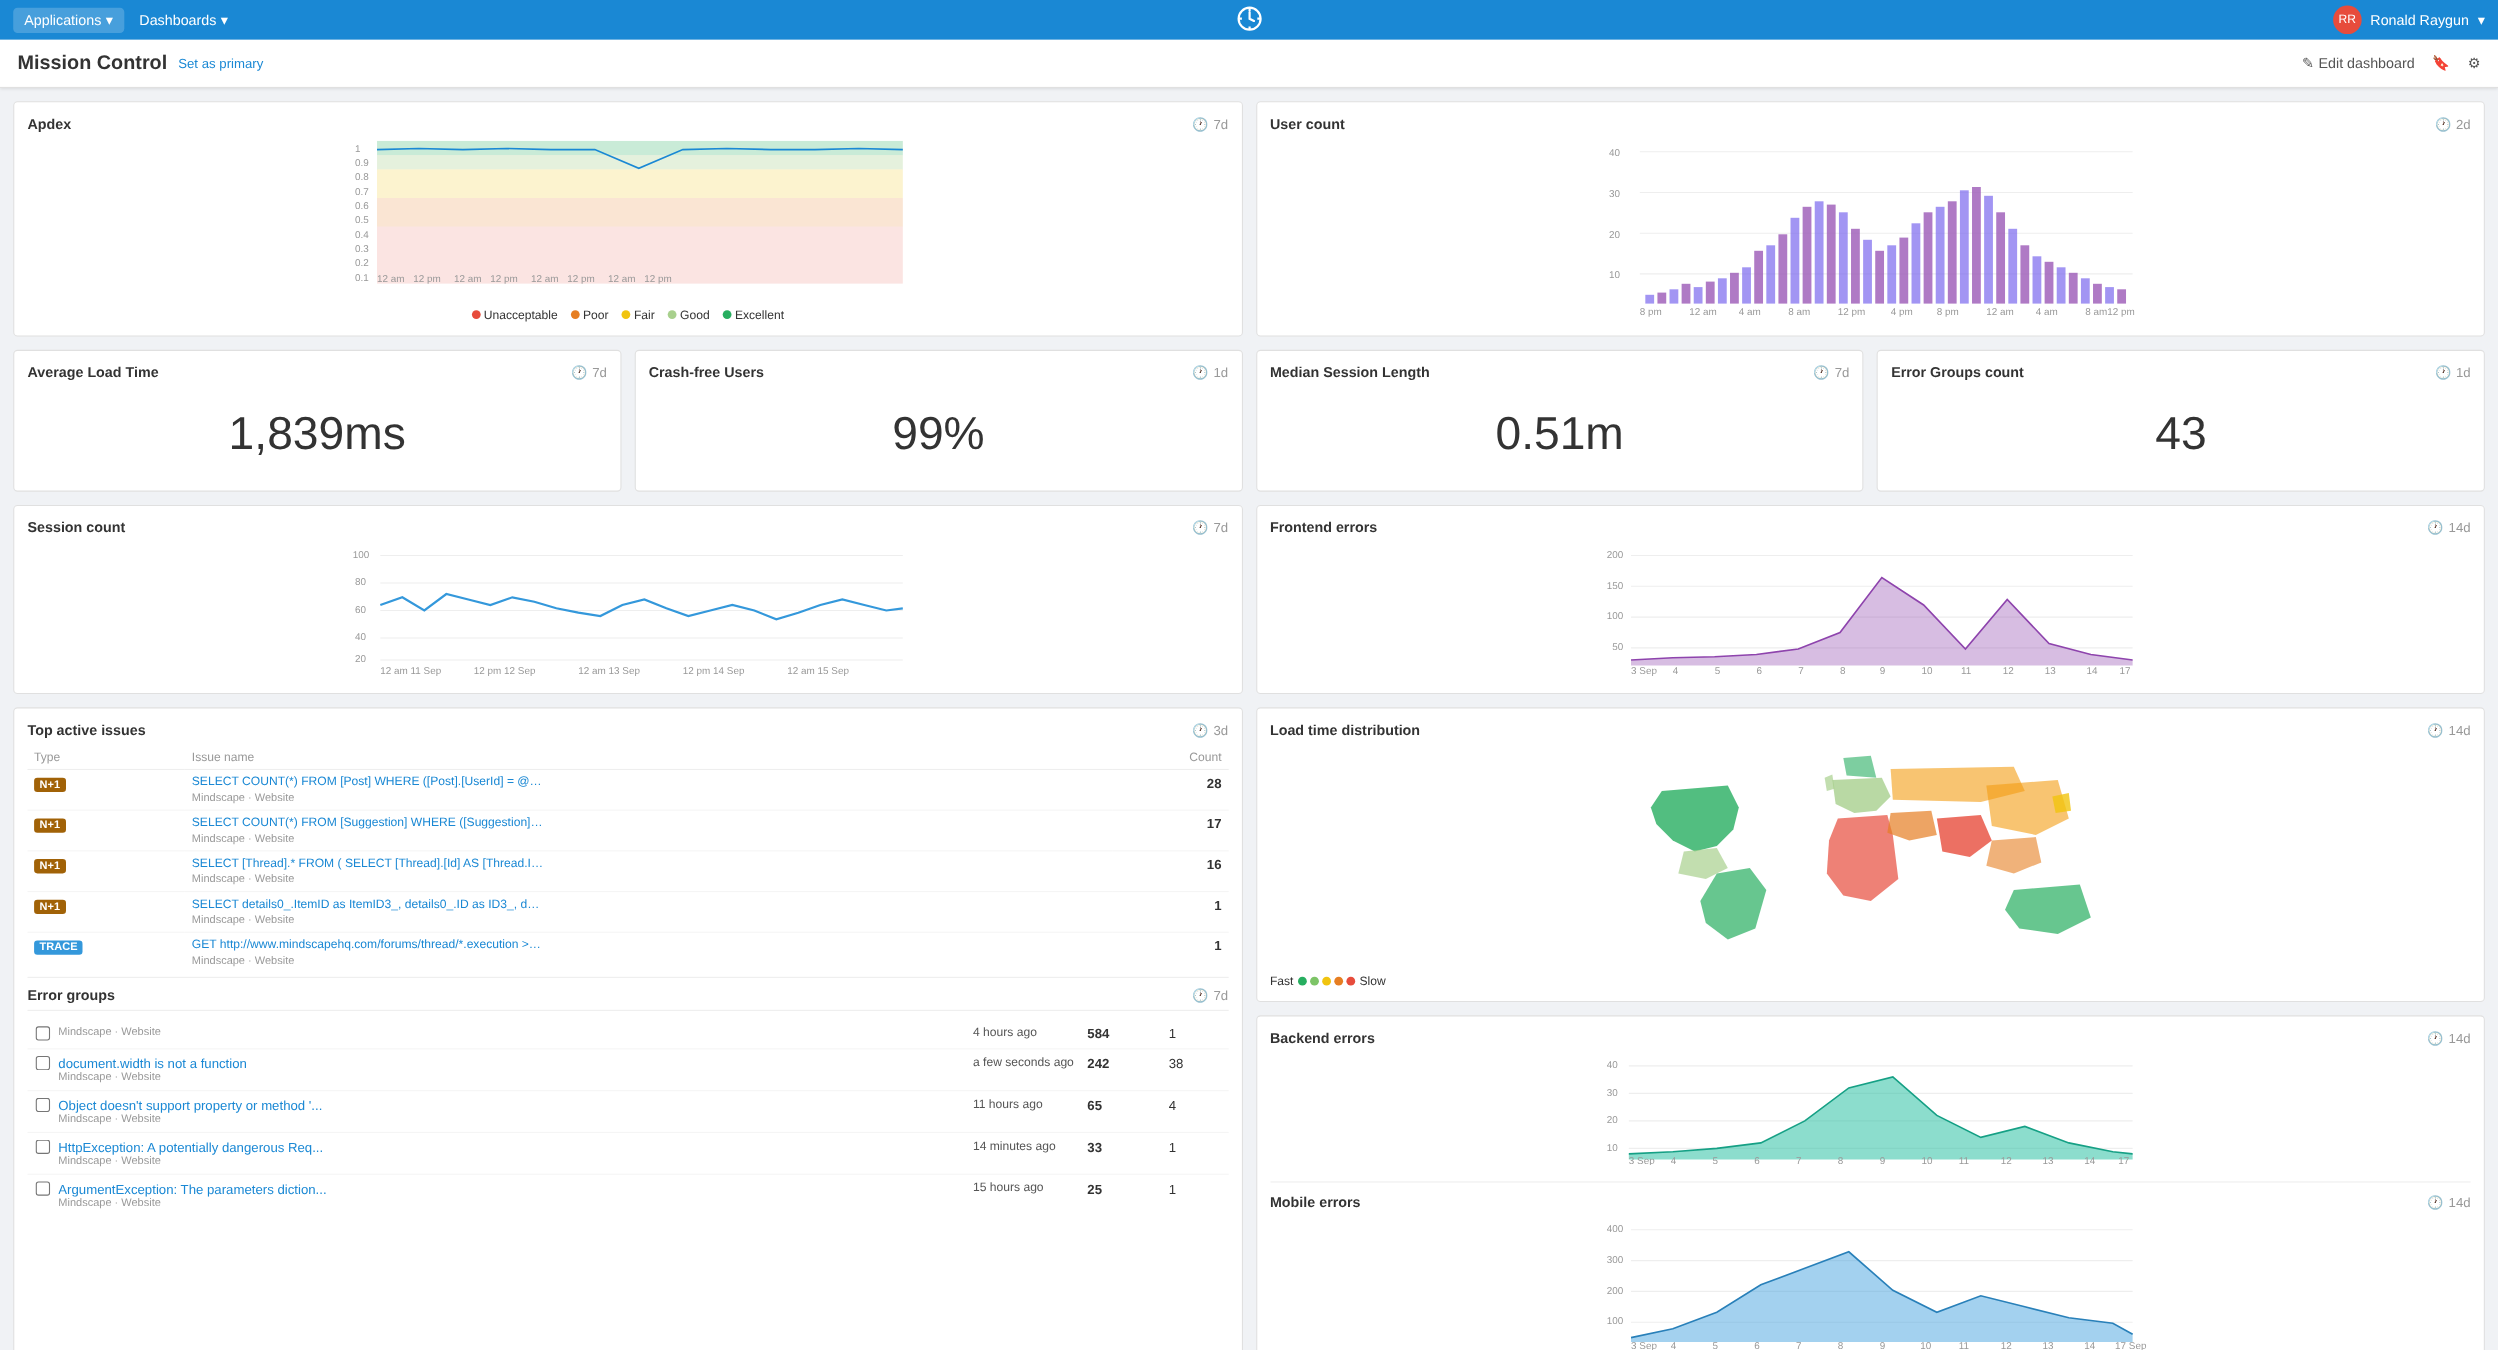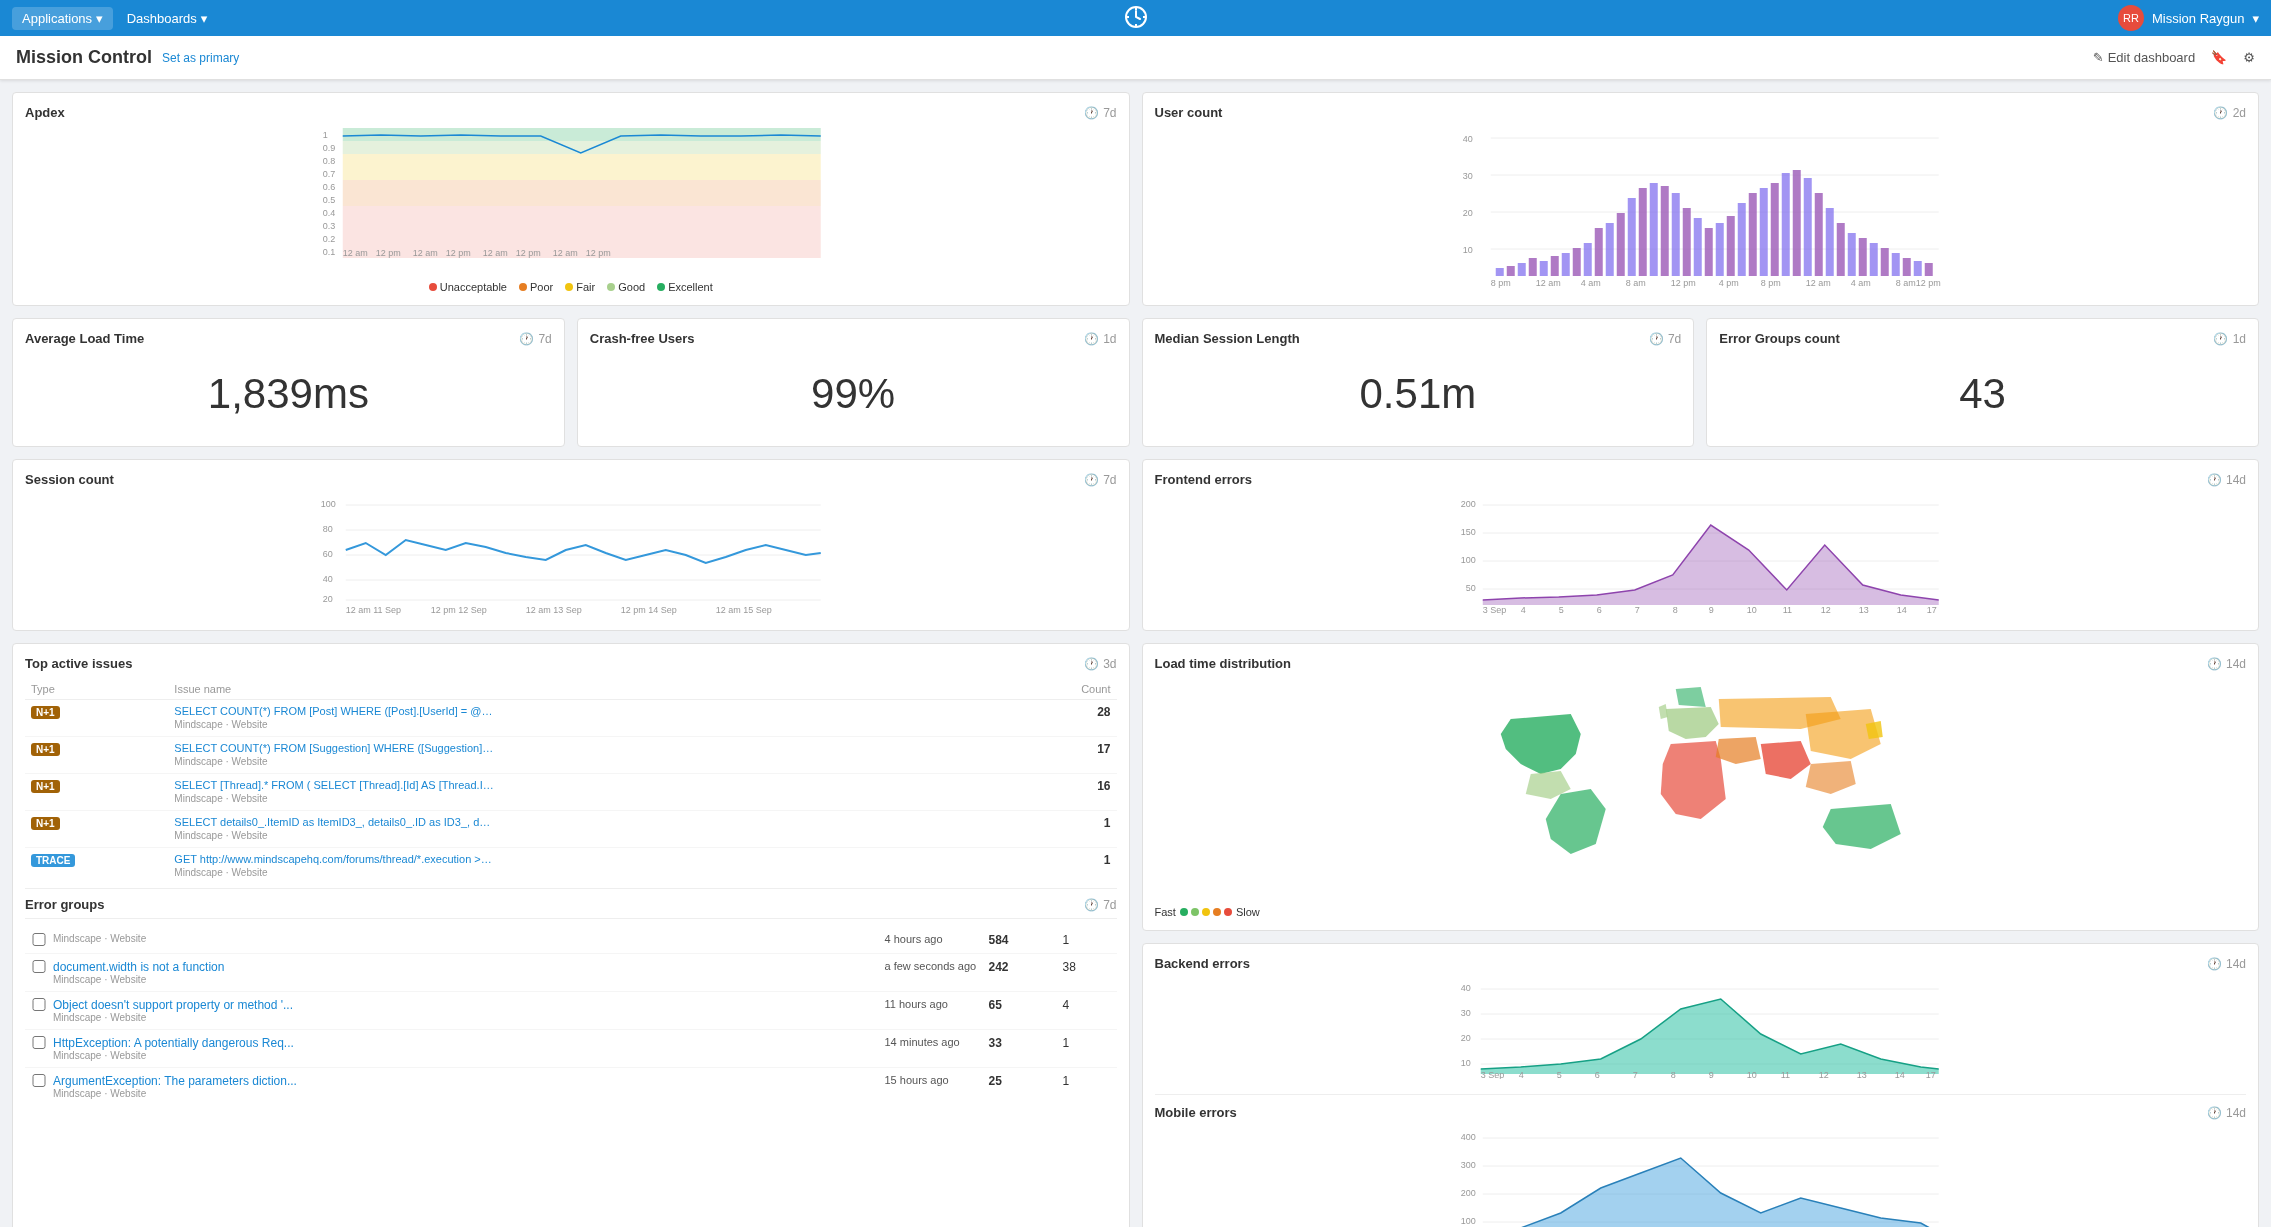--- a/index.html
+++ b/index.html
@@ -89,21 +89,21 @@
     .error-groups-header { display: flex; align-items: center; justify-content: space-between; margin-bottom: 8px; padding-bottom: 6px; border-bottom: 1px solid #eee; }
     .eg-col-headers { display: grid; grid-template-columns: 20px 1fr 100px 70px 50px; gap: 4px; align-items: center; color: #999; font-size: 11px; font-weight: 500; padding: 4px 4px; border-bottom: 1px solid #eee; margin-bottom: 4px; }
     .eg-row { display: grid; grid-template-columns: 20px 1fr 100px 70px 50px; gap: 4px; align-items: start; padding: 6px 4px; border-bottom: 1px solid #f5f5f5; font-size: 12px; }
     .eg-row:last-child { border-bottom: none; }
     .eg-msg { color: #1a88d4; overflow: hidden; text-overflow: ellipsis; white-space: nowrap; cursor: pointer; }
     .eg-source { color: #999; font-size: 10px; }
     .eg-time { color: #555; font-size: 11px; }
     .eg-count { font-weight: 600; color: #333; }
     .eg-users { color: #333; }
     .sort-badge { display: flex; align-items: center; gap: 2px; background: #f0f0f0; border-radius: 3px; padding: 1px 5px; font-size: 11px; cursor: pointer; }
-    .map-legend { display: flex; align-items: center; gap: 4px; margin-top: 24px; font-size: 11px; }
+    .map-legend { display: flex; align-items: center; gap: 4px; margin-top: 4px; font-size: 11px; }
     .map-dots { display: flex; gap: 3px; }
     .map-dot { width: 8px; height: 8px; border-radius: 50%; }
 
     
     input[type=checkbox] { cursor: pointer; }
 
     
     .chevron { font-size: 10px; }
 
     
@@ -126,21 +126,21 @@
   </div>
   <div class="nav-center">
     <svg width="24" height="24" viewBox="0 0 24 24">
         <circle cx="12" cy="12" r="10" stroke="white" stroke-width="2" fill="none"></circle>
         <path d="M12 6v6l4 2" stroke="white" stroke-width="2" fill="none" stroke-linecap="round"></path>
         <path d="M12 2 L12 5 M12 19 L12 22 M2 12 L5 12 M19 12 L22 12" stroke="white" stroke-width="2"></path>
       </svg>
   </div>
   <div class="nav-right">
     <div class="avatar">RR</div>
-    <span>Mission Raygun</span>
+    <span>Ronald Raygun</span>
     <span>▾</span>
   </div>
 </div>
 
 <div class="secondary-bar">
   <span class="page-title">Mission Control</span>
   <a class="set-primary">Set as primary</a>
   <div class="bar-actions">
     <span class="action-link edit-link">
       <span>✎</span>

